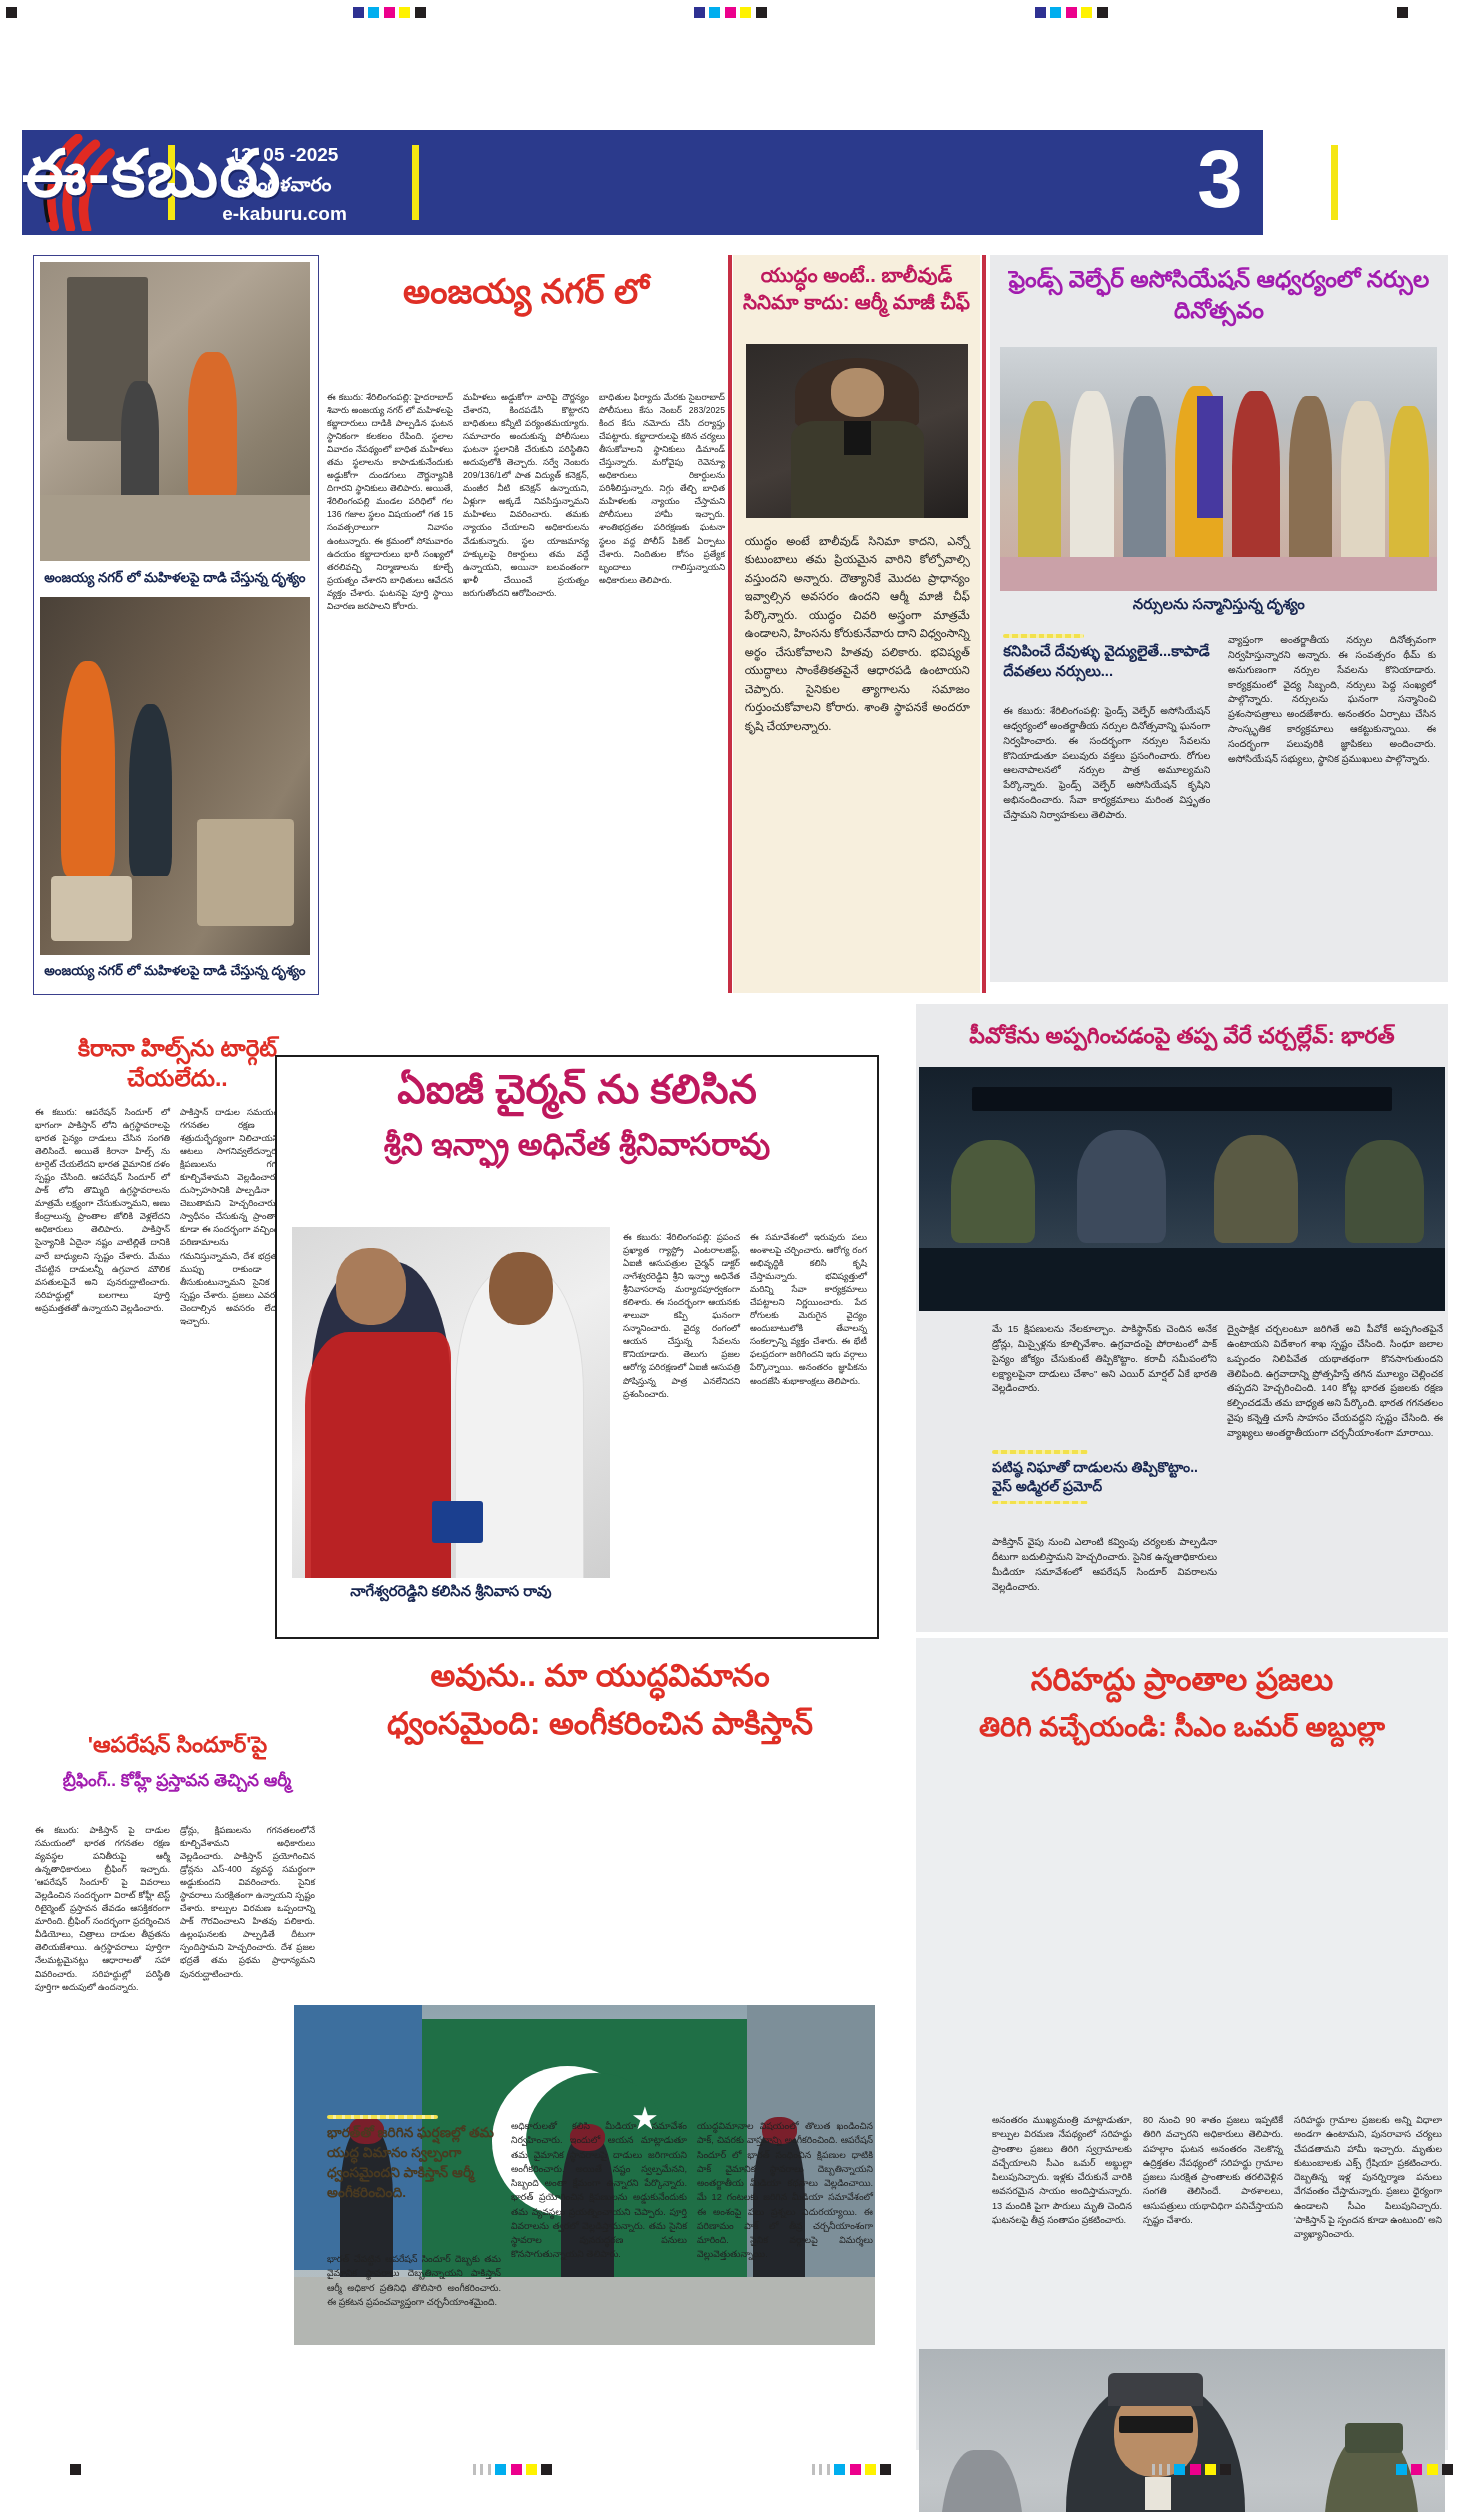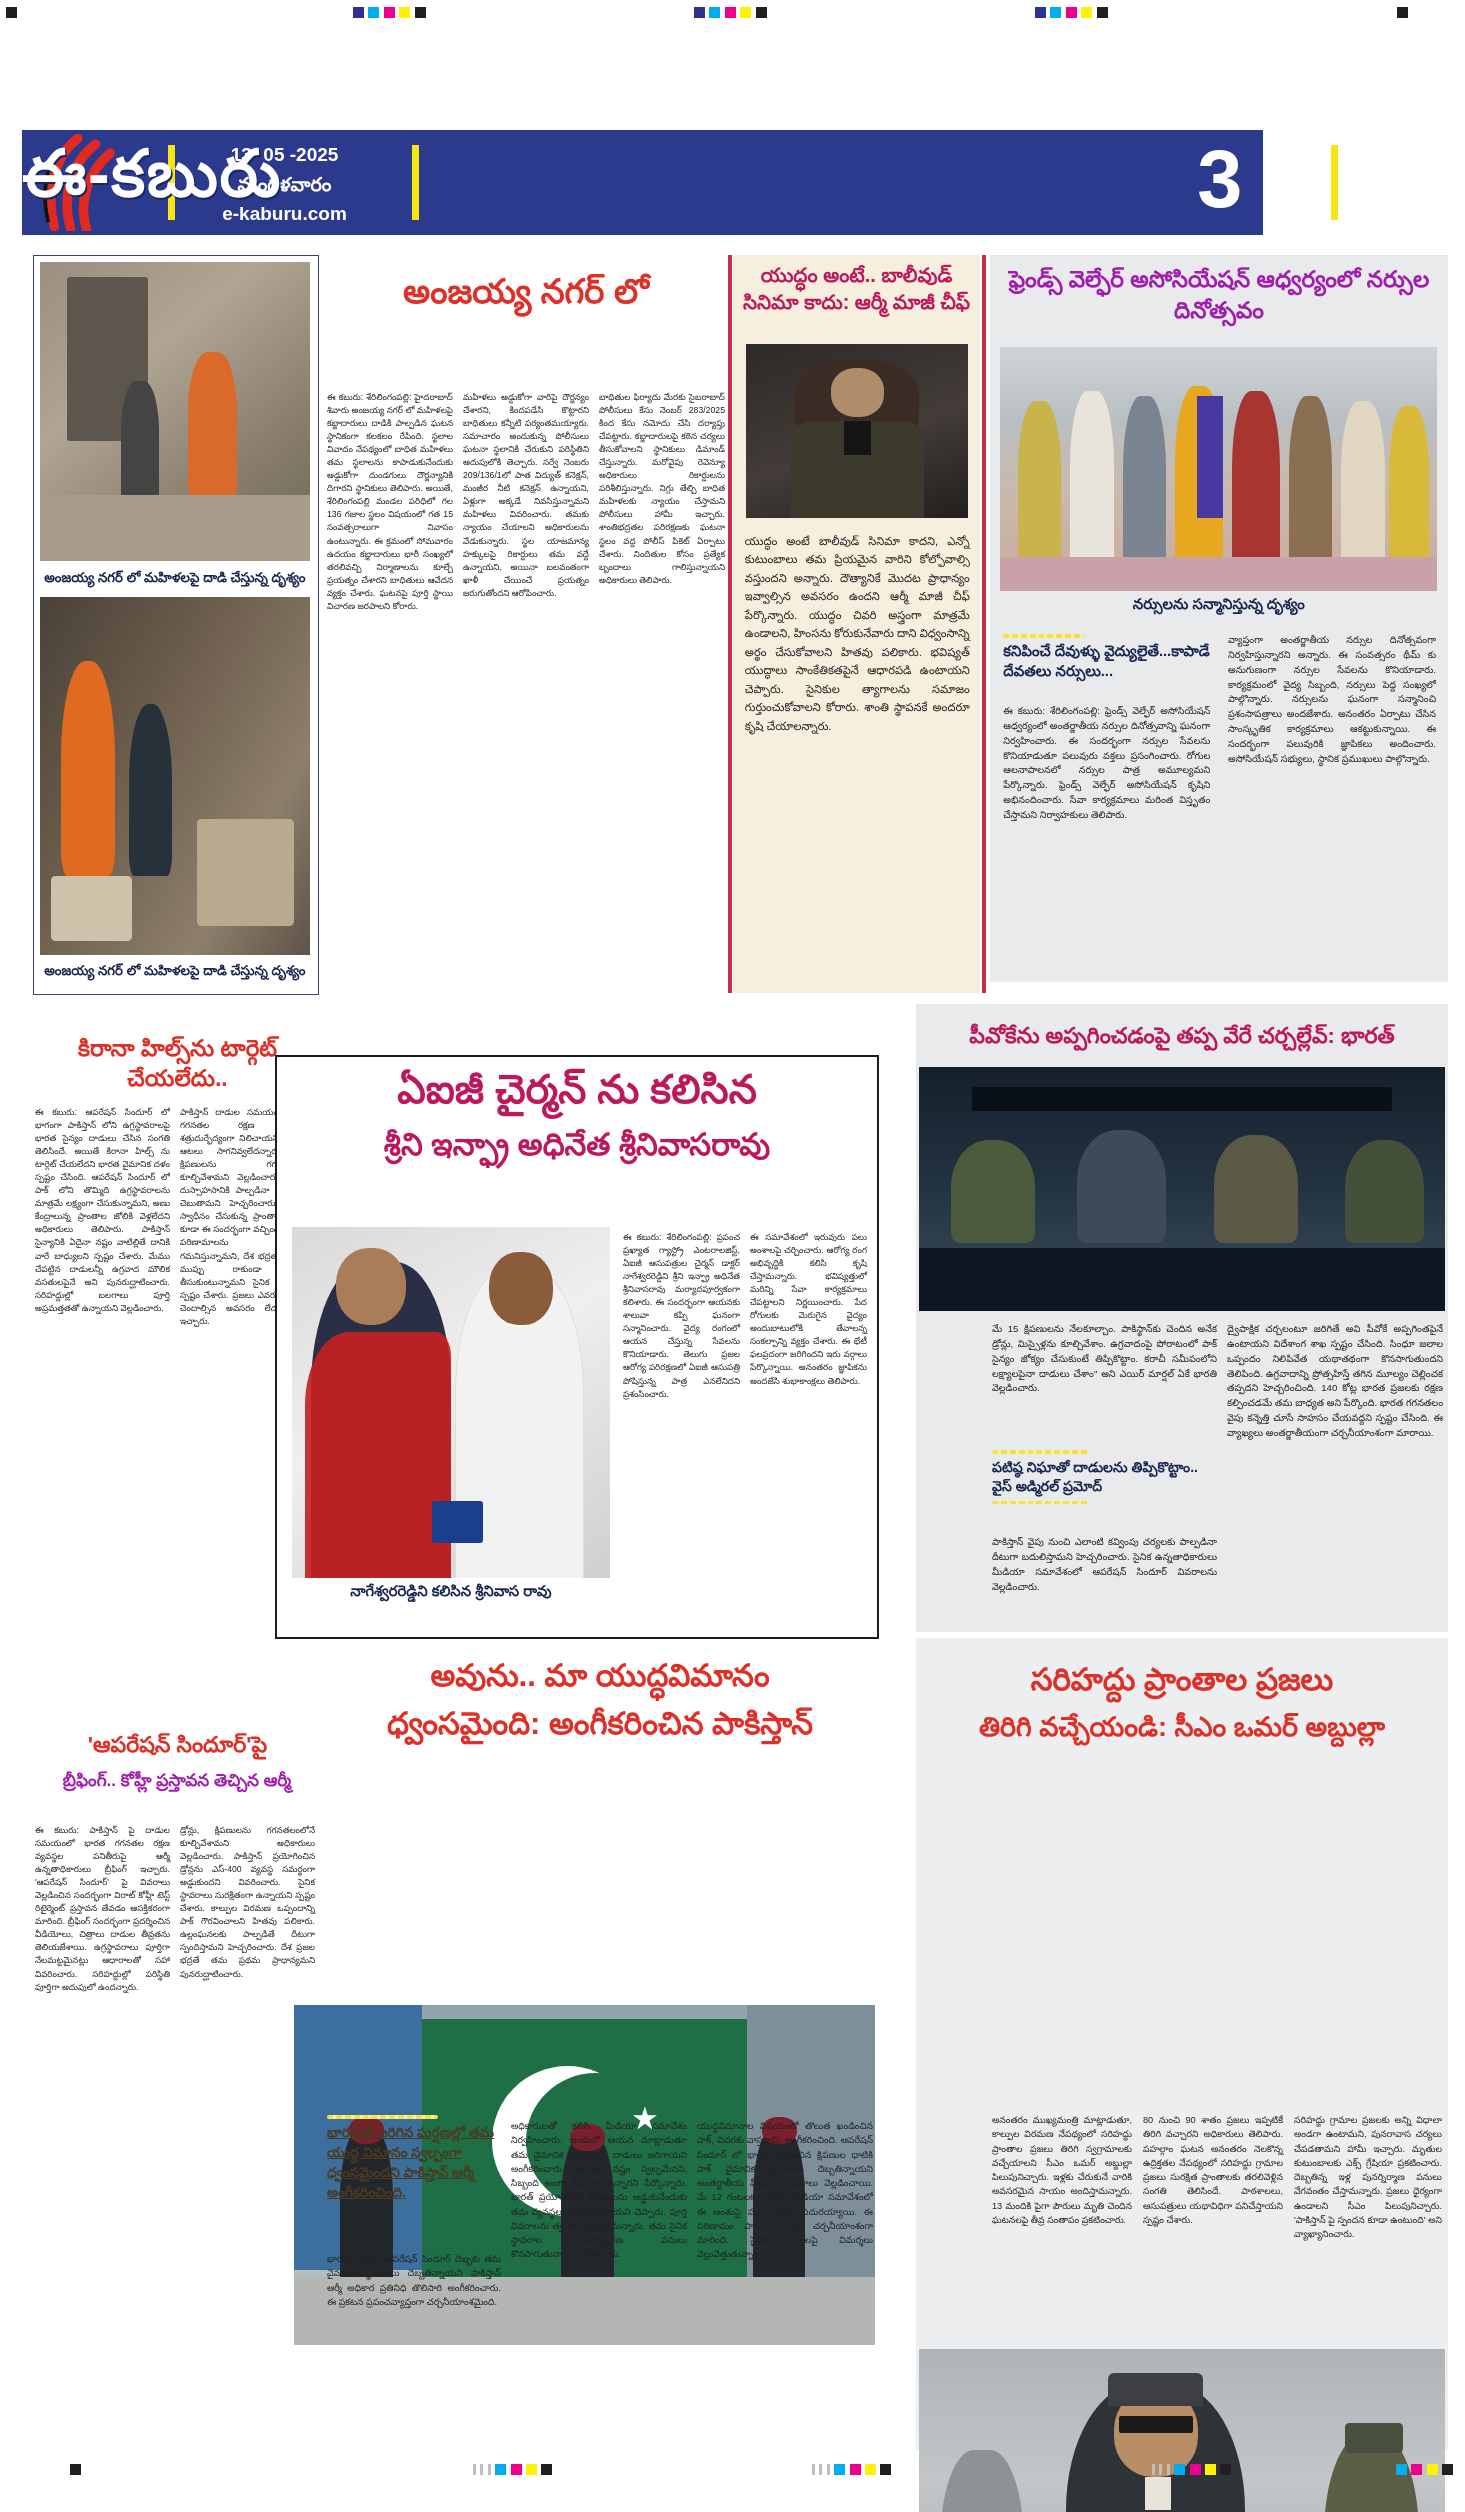--- a/index.html
+++ b/index.html
@@ -200,21 +200,21 @@
     <div style="position:absolute;left:8%;top:36%;width:9%;height:52%;background:#23262b;border-radius:40% 40% 8% 8%;"></div>
     <div style="position:absolute;left:9.5%;top:33%;width:6%;height:8%;background:#7a1f2b;border-radius:45%;"></div>
     <div style="position:absolute;left:46%;top:38%;width:9%;height:50%;background:#23262b;border-radius:40% 40% 8% 8%;"></div>
     <div style="position:absolute;left:47.5%;top:35%;width:6%;height:8%;background:#7a1f2b;border-radius:45%;"></div>
     <div style="position:absolute;right:12%;top:36%;width:9%;height:52%;background:#23262b;border-radius:40% 40% 8% 8%;"></div>
     <div style="position:absolute;right:13.5%;top:33%;width:6%;height:8%;background:#7a1f2b;border-radius:45%;"></div>
     <div style="position:absolute;left:0;bottom:0;width:100%;height:20%;background:#b3b6b2;"></div>
   </div>
   <div class="abs" style="left:327px;top:2111px;width:174px;">
     <div class="squig" style="width:111px;"></div>
-    <div style="font-weight:bold;color:#4a3a20;font-size:13.7px;line-height:1.45;text-decoration:underline;">భారత్‌తో జరిగిన ఘర్షణల్లో తమ యుద్ధ విమానం స్వల్పంగా ధ్వంసమైందని పాకిస్తాన్ ఆర్మీ అంగీకరించింది.</div>
+    <div style="font-weight:bold;color:#4a3a20;font-size:13.7px;line-height:1.45;">భారత్‌తో జరిగిన ఘర్షణల్లో తమ యుద్ధ విమానం స్వల్పంగా ధ్వంసమైందని పాకిస్తాన్ ఆర్మీ అంగీకరించింది.</div>
   </div>
   <div class="abs bodycol" style="left:327px;top:2252px;width:174px;height:199px;font-size:9.2px;line-height:1.55;">భారత్ చేపట్టిన ఆపరేషన్ సిందూర్ దెబ్బకు తమ వైమానిక స్థావరాలు దెబ్బతిన్నాయని పాకిస్తాన్ ఆర్మీ అధికార ప్రతినిధి తొలిసారి అంగీకరించారు. ఈ ప్రకటన ప్రపంచవ్యాప్తంగా చర్చనీయాంశమైంది.</div>
   <div class="abs bodycol" style="left:511px;top:2119px;width:176px;height:332px;font-size:9.2px;line-height:1.55;">అధికారులతో కలిసి మీడియా సమావేశం నిర్వహించారు. ఇందులో ఆయన మాట్లాడుతూ తమ వైమానిక స్థావరాలపై దాడులు జరిగాయని అంగీకరించారు. అయితే నష్టం స్వల్పమేనని, సిబ్బంది అంతా క్షేమంగా ఉన్నారని పేర్కొన్నారు. భారత్ ప్రయోగించిన క్షిపణులను అడ్డుకునేందుకు తమ వ్యవస్థలు ప్రయత్నించాయని చెప్పారు. పూర్తి వివరాలను త్వరలో వెల్లడిస్తామన్నారు. తమ సైనిక స్థావరాల పునరుద్ధరణ పనులు కొనసాగుతున్నాయని తెలిపారు.</div>
   <div class="abs bodycol" style="left:697px;top:2119px;width:176px;height:332px;font-size:9.2px;line-height:1.55;">యుద్ధవిమానాల విషయంలో తొలుత ఖండించిన పాక్, చివరకు వాస్తవాన్ని అంగీకరించింది. ఆపరేషన్ సిందూర్ లో భారత్ సంధించిన క్షిపణుల ధాటికి పాక్ వైమానిక స్థావరాలు దెబ్బతిన్నాయని అంతర్జాతీయ మీడియా కథనాలు వెల్లడించాయి. మే 12 గంటలకు జరిగిన మీడియా సమావేశంలో ఈ అంశంపై పలు ప్రశ్నలు ఎదురయ్యాయి. ఈ పరిణామం పాక్ లో తీవ్ర చర్చనీయాంశంగా మారింది. సైనిక వర్గాలపై విమర్శలు వెల్లువెత్తుతున్నాయి.</div>
 
   <div class="abs" style="left:916px;top:1638px;width:532px;height:812px;background:#eceef0;"></div>
   <div class="abs hl red" style="left:922px;top:1662px;width:520px;font-size:31px;">సరిహద్దు ప్రాంతాల ప్రజలు</div>
   <div class="abs hl red" style="left:922px;top:1712px;width:520px;font-size:27px;">తిరిగి వచ్చేయండి: సీఎం ఒమర్ అబ్దుల్లా</div>
   <div class="abs photo" style="left:919px;top:1765px;width:526px;height:336px;background:linear-gradient(180deg,#aeb4b8 0%,#c2c6c9 40%,#9aa0a4 100%);">
     <div style="position:absolute;left:28%;top:10%;width:34%;height:90%;background:#2e3338;border-radius:42% 42% 0 0;"></div>

